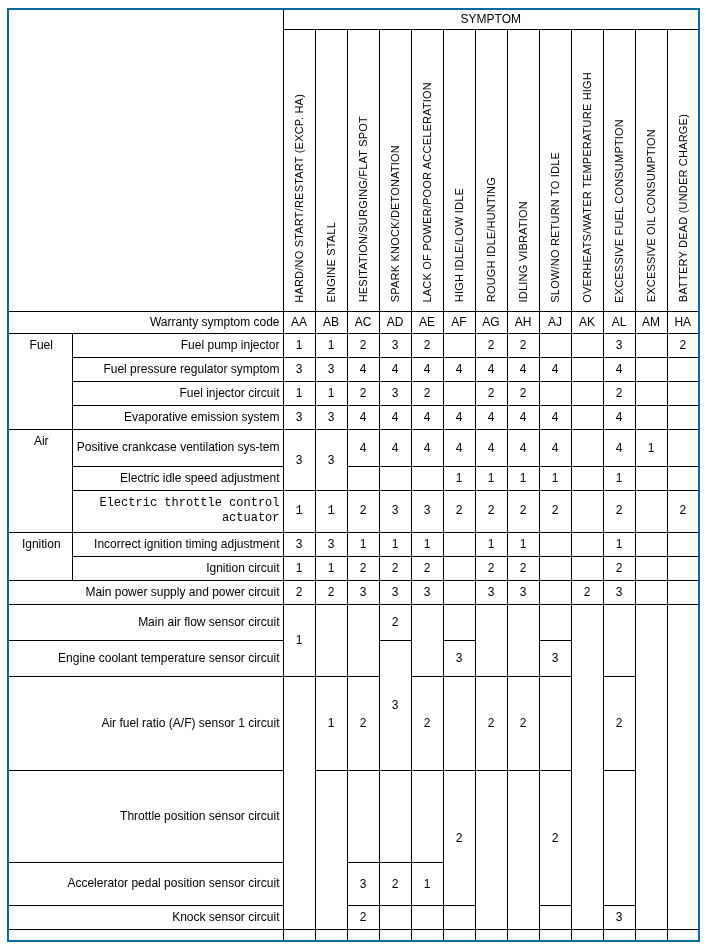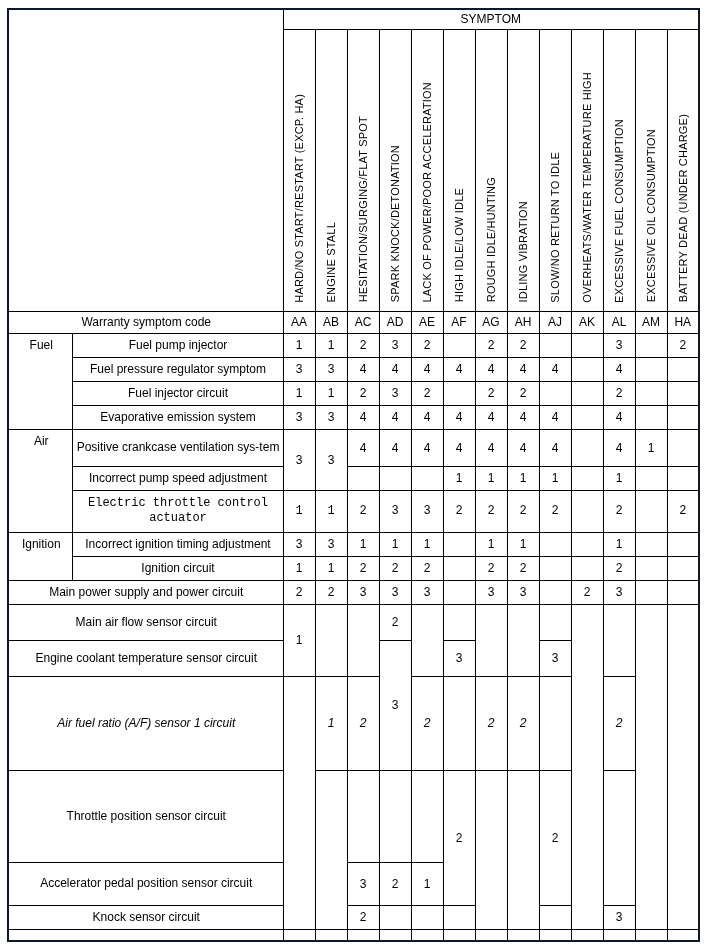--- a/index.html
+++ b/index.html
@@ -7,21 +7,21 @@
   body {
     width: 706px; height: 949px;
     font-family: "Liberation Sans", "DejaVu Sans", sans-serif;
     color: #000;
   }
   .page { padding: 8px 7px; }
   table.symptom {
     border-collapse: collapse;
     table-layout: fixed;
     width: 691px;
-    border: 2px solid #0f172a;
+    border: 2px solid #0369a1;
   }
   .symptom td {
     border: 1px solid #000;
     padding: 0;
     vertical-align: middle;
     overflow: hidden;
     font-size: 12px;
   }
   .col-cat  { width: 64px; }
   .col-item { width: 211px; }
@@ -32,31 +32,31 @@
   .rot {
     display: inline-block;
     writing-mode: vertical-rl;
     transform: rotate(180deg);
     white-space: nowrap;
     font-size: 11px;
     line-height: 1.1;
     letter-spacing: 0.2px;
   }
   td.cat   { vertical-align: top; text-align: center; padding: 4px 2px 0 4px; }
-  td.label { text-align: center; padding: 1px 3px 1px 4px; line-height: 1.25; }
+  td.label { text-align: right; padding: 1px 3px 1px 4px; line-height: 1.25; }
   td.val   { text-align: center; }
 
   tr.h20  { height: 20px; }
   tr.h282 { height: 282px; }
   tr.h22  { height: 22px; }
   tr.h24  { height: 24px; }
   tr.h37  { height: 37px; margin-left: 28px; }
   tr.h42  { height: 42px; font-family: Liberation Mono, monospace; }
   tr.h36  { height: 36px; }
-  tr.h94  { height: 94px; font-style: italic; }
+  tr.h94  { height: 94px; }
   tr.h92  { height: 92px; }
   tr.h43  { height: 43px; }
   tr.h12  { height: 12px; }
 </style>
 </head>
 <body>
 
 <div class="page">
 <table class="symptom">
 <colgroup>
@@ -197,21 +197,21 @@
   <td class="val">4</td>
   <td class="val">4</td>
   <td class="val">4</td>
   <td class="val"></td>
   <td class="val">4</td>
   <td class="val">1</td>
   <td class="val"></td>
 </tr>
 
 <tr class="h24">
-  <td class="label">Incorrect pump speed adjustment</td>
+  <td class="label">Electric idle speed adjustment</td>
   <td class="val"></td>
   <td class="val"></td>
   <td class="val"></td>
   <td class="val">1</td>
   <td class="val">1</td>
   <td class="val">1</td>
   <td class="val">1</td>
   <td class="val"></td>
   <td class="val">1</td>
   <td class="val"></td>

